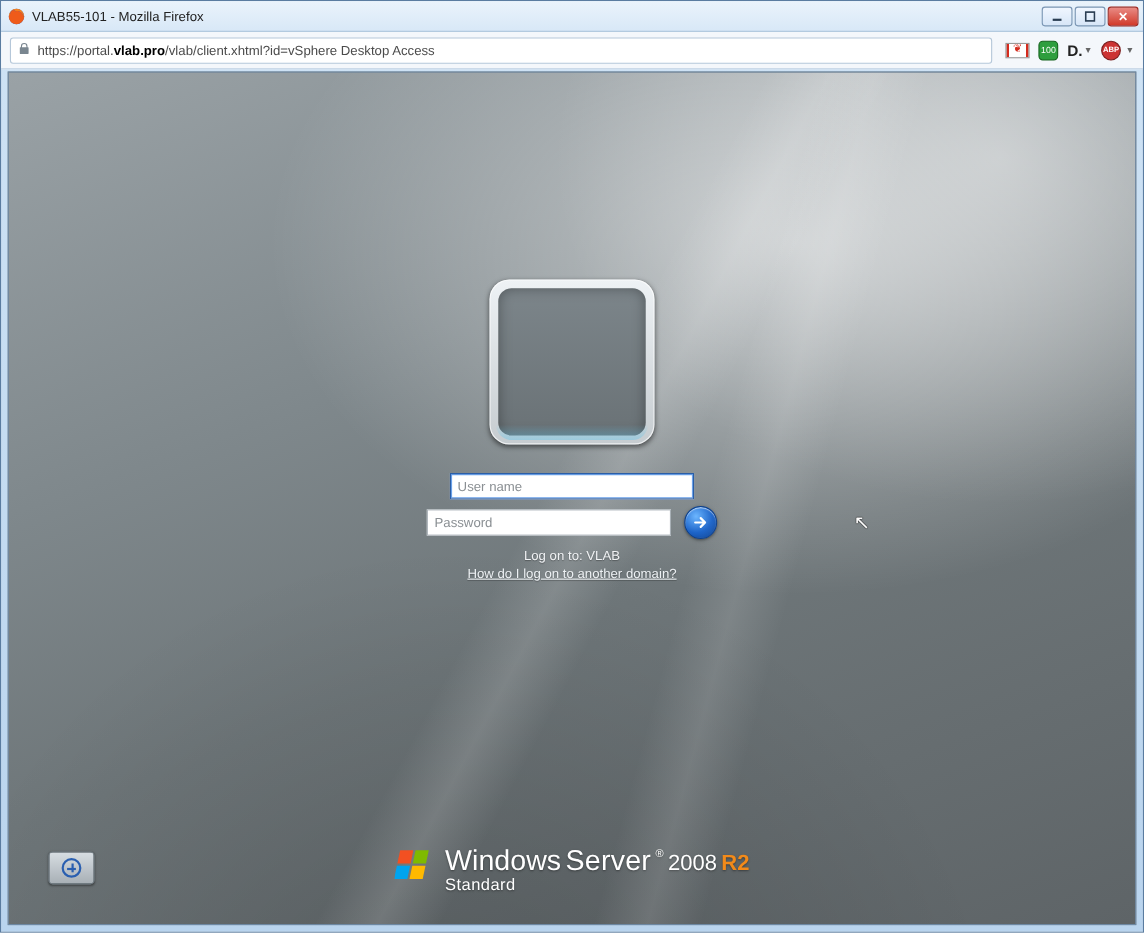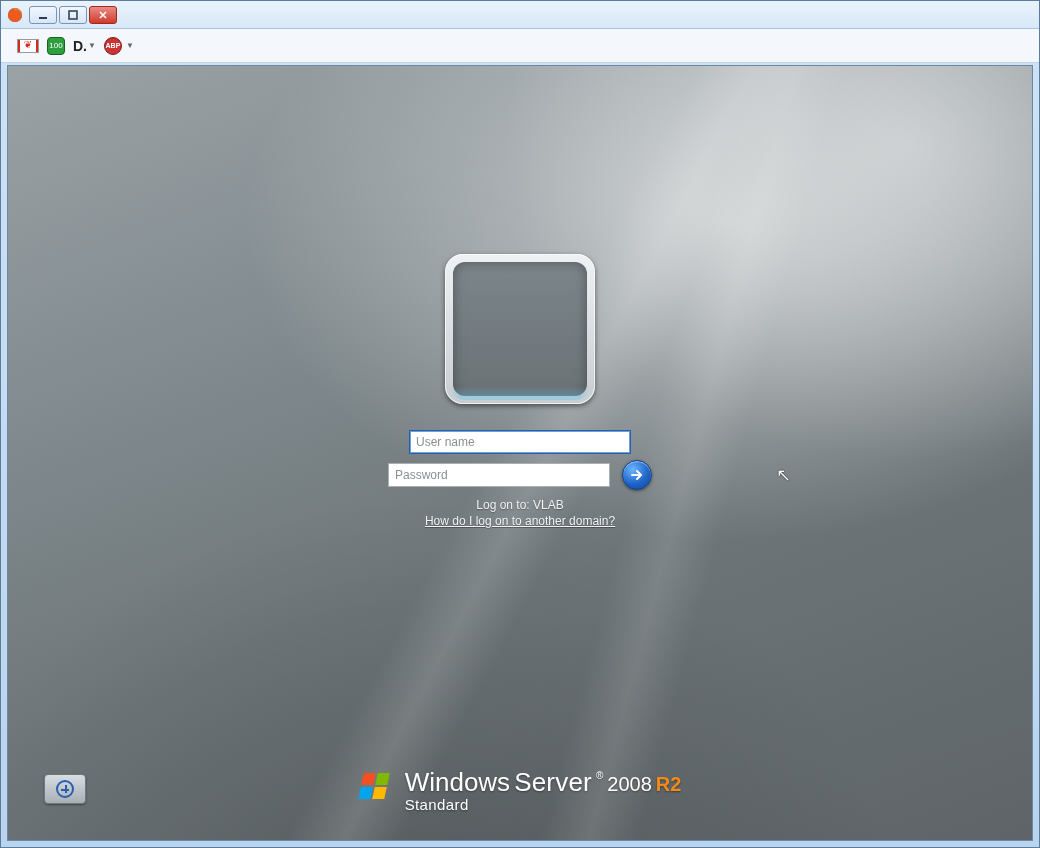--- a/index.html
+++ b/index.html
@@ -265,40 +265,51 @@
 <div class="window-frame">
 
   <div class="titlebar">
     <span class="app-icon">
       <svg viewBox="0 0 16 16" width="16" height="16">
         <circle cx="8" cy="8" r="7" fill="#2a63c8"></circle>
         <path d="M8 1c3.9 0 7 3.1 7 7 0 .3 0 .6-.1.9C14 5.2 11.4 3 8.5 3c-.9 0-1.4.3-1.4.3S6.7 2 5.5 2C3.8 2 3 3.5 3 3.5 2.3 4.5 2 6 2 7c0 .2 0 .4.1.6C1.4 7 1 7.5 1 8c0-3.9 3.1-7 7-7z" fill="#f47f1f"></path>
         <path d="M3 3.5S3.8 2 5.5 2c1.2 0 1.6 1.3 1.6 1.3S7.6 3 8.5 3c2.9 0 5.5 2.2 6.4 5.9C14.3 12.4 11.5 15 8 15c-3.9 0-7-3.1-7-7 0-.5.4-1 .9-1.4C2 6.9 2 7 2 7c0-1 .3-2.5 1-3.5z" fill="#ef5b1a"></path>
       </svg>
     </span>
+    <span class="title-text">VLAB55-101 - Mozilla Firefox</span>
     <div class="win-controls">
       <div class="win-btn">
         <svg width="10" height="10">
             <rect x="1" y="7" width="8" height="2" fill="#2a3d52"></rect>
           </svg>
       </div>
       <div class="win-btn">
         <svg width="10" height="10">
             <rect x="1" y="1" width="8" height="8" fill="none" stroke="#2a3d52" stroke-width="1.5"></rect>
           </svg>
       </div>
       <div class="win-btn close">
         <svg width="10" height="10">
             <path d="M2 2l6 6M8 2l-6 6" stroke="#fff" stroke-width="1.6"></path>
           </svg>
       </div>
     </div>
   </div>
 
   <div class="browser-toolbar">
+    <div class="address-bar">
+      <span class="lock-icon">
+        <svg width="12" height="12" viewBox="0 0 12 12">
+            <path d="M3 5V4a3 3 0 016 0v1h.5A.5.5 0 0110 5.5v5a.5.5 0 01-.5.5h-7a.5.5 0 01-.5-.5v-5A.5.5 0 012.5 5H3zm1 0h4V4a2 2 0 00-4 0v1z" fill="#7a8690"></path>
+          </svg>
+      </span>
+      <span class="addr-text">
+        <span>https://</span><span>portal.</span><span class="host-bold">vlab.pro</span><span>/vlab/client.xhtml?id=vSphere Desktop Access</span>
+      </span>
+    </div>
     <div class="toolbar-icons">
       <div class="flag-icon"></div>
       <div class="shield-badge">100</div>
       <div class="d-menu">
         <span>D.</span>
         <span class="chev">▼</span>
       </div>
       <div class="abp-badge">ABP</div>
       <span class="abp-chev">▼</span>
     </div>

